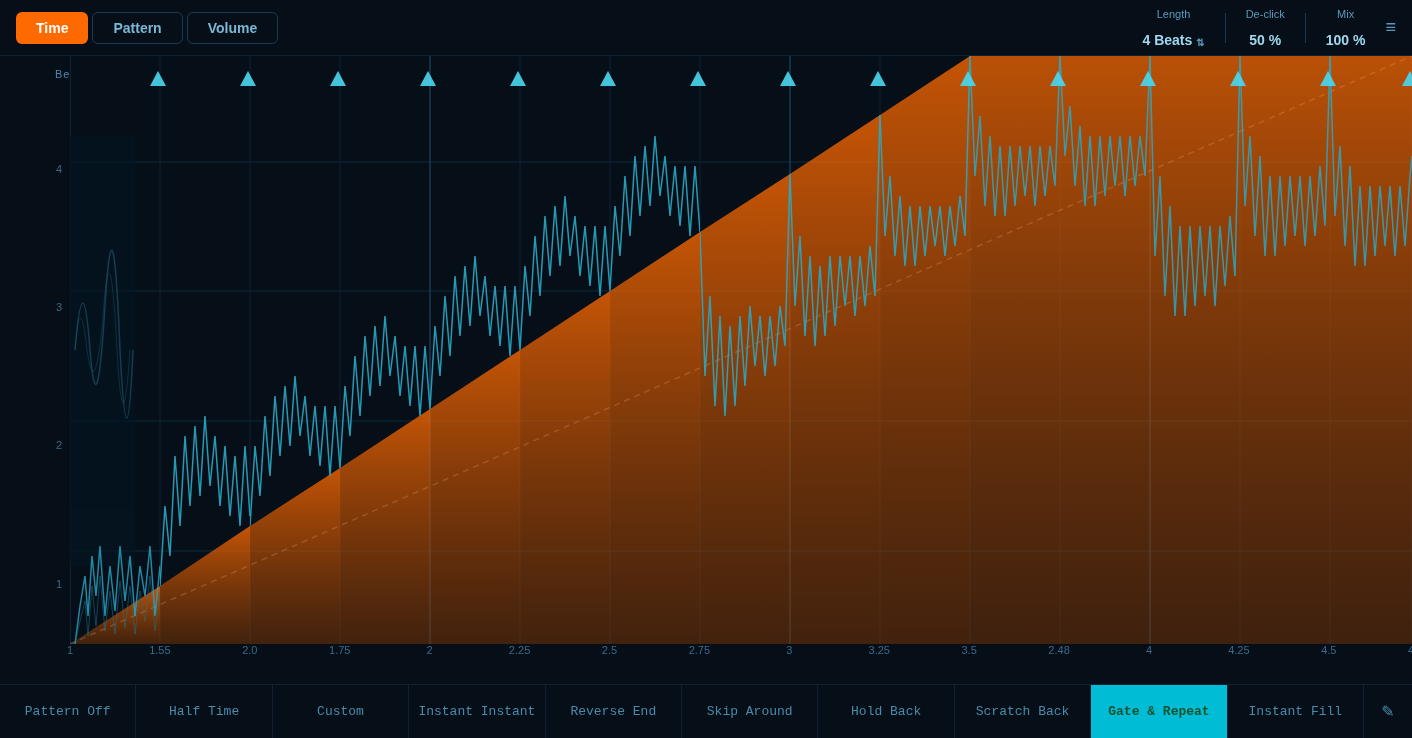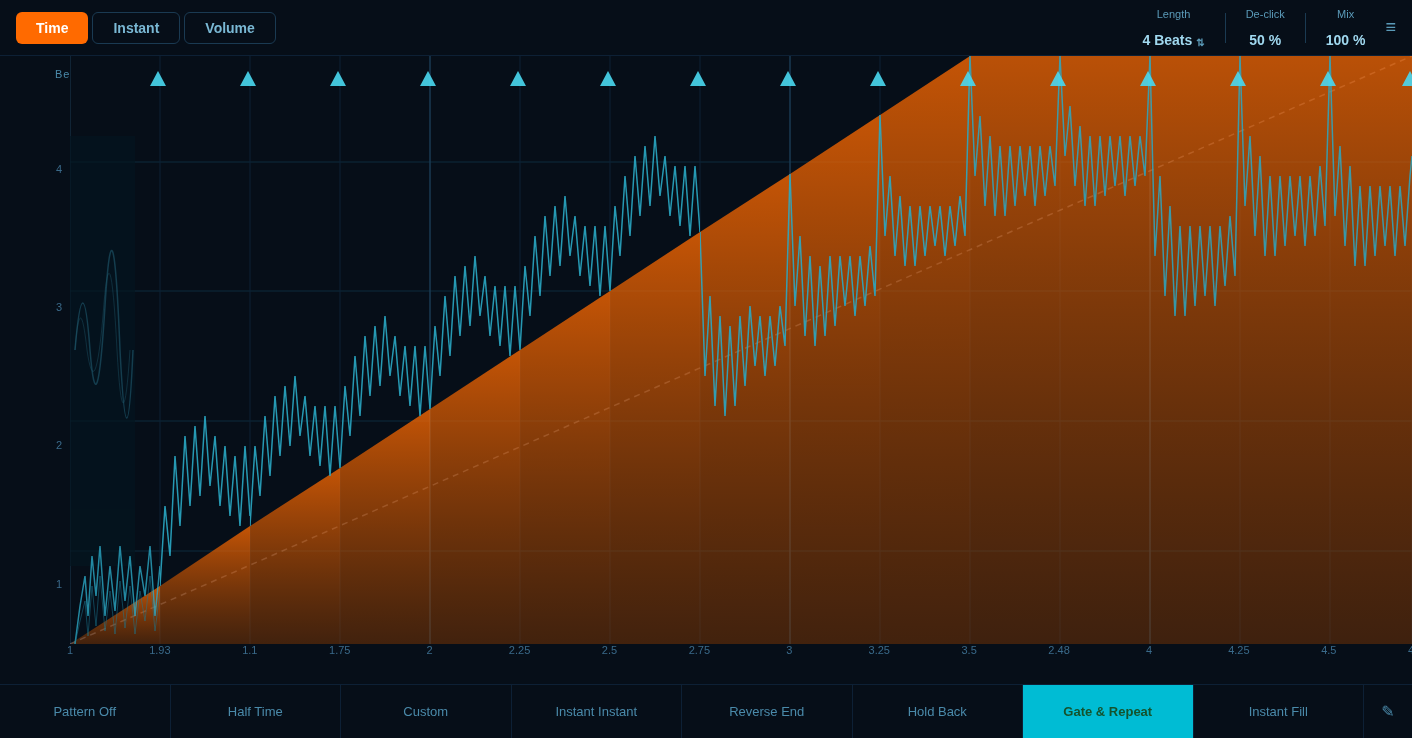--- a/index.html
+++ b/index.html
@@ -158,20 +158,21 @@
       background: transparent;
       border: none;
       border-right: 1px solid #0d2035;
       color: #4a8aaa;
       font-size: 13px;
       font-weight: 500;
       cursor: pointer;
       text-align: center;
       padding: 0 6px;
       transition: background 0.15s;
+      font-family: Liberation Mono, monospace;
     }
 
     .pattern-btn.active {
       background: #00bcd4;
       color: #14532d;
       font-weight: 700;
     }
 
     .pattern-btn-edit {
       width: 48px;
@@ -195,21 +196,21 @@
       font-size: 10px;
       color: #5a9ab8;
     }
   </style>
 </head>
 <body>
 
 <div class="header">
   <div class="tab-group">
     <button class="tab tab-time">Time</button>
-    <button class="tab tab-repeat">Instant</button>
+    <button class="tab tab-repeat">Pattern</button>
     <button class="tab tab-volume">Volume</button>
   </div>
   <div class="header-right">
     <div class="header-control">
       <span class="header-control-label">Length</span>
       <span class="header-control-value">
         <span>4 Beats</span>
         <span class="up-arrow">⇅</span>
       </span>
     </div>
@@ -466,22 +467,22 @@
         <polygon points="1078,15 1086,30 1070,30" fill="#4ad8f0"></polygon>
         <polygon points="1168,15 1176,30 1160,30" fill="#4ad8f0"></polygon>
         <polygon points="1258,15 1266,30 1250,30" fill="#4ad8f0"></polygon>
         <polygon points="1340,15 1348,30 1332,30" fill="#4ad8f0"></polygon>
       </g>
     </svg>
   </div>
 
   <div style="position:absolute; bottom:0; left:70px; right:0; height:40px;">
     <span class="x-tick" style="left:0%">1</span>
-    <span class="x-tick" style="left:6.7%">1.93</span>
-    <span class="x-tick" style="left:13.4%">1.1</span>
+    <span class="x-tick" style="left:6.7%">1.55</span>
+    <span class="x-tick" style="left:13.4%">2.0</span>
     <span class="x-tick" style="left:20.1%">1.75</span>
     <span class="x-tick" style="left:26.8%">2</span>
     <span class="x-tick" style="left:33.5%">2.25</span>
     <span class="x-tick" style="left:40.2%">2.5</span>
     <span class="x-tick" style="left:46.9%">2.75</span>
     <span class="x-tick" style="left:53.6%">3</span>
     <span class="x-tick" style="left:60.3%">3.25</span>
     <span class="x-tick" style="left:67.0%">3.5</span>
     <span class="x-tick" style="left:73.7%">2.48</span>
     <span class="x-tick" style="left:80.4%">4</span>
@@ -490,17 +491,19 @@
     <span class="x-tick" style="left:100.5%">4.75</span>
   </div>
 </div>
 
 <div class="bottom-bar">
   <button class="pattern-btn">Pattern Off</button>
   <button class="pattern-btn">Half Time</button>
   <button class="pattern-btn">Custom</button>
   <button class="pattern-btn">Instant Instant</button>
   <button class="pattern-btn">Reverse End</button>
+  <button class="pattern-btn">Skip Around</button>
   <button class="pattern-btn">Hold Back</button>
+  <button class="pattern-btn">Scratch Back</button>
   <button class="pattern-btn active">Gate &amp; Repeat</button>
   <button class="pattern-btn">Instant Fill</button>
   <button class="pattern-btn-edit">✎</button>
 </div>
 
 </body></html>

